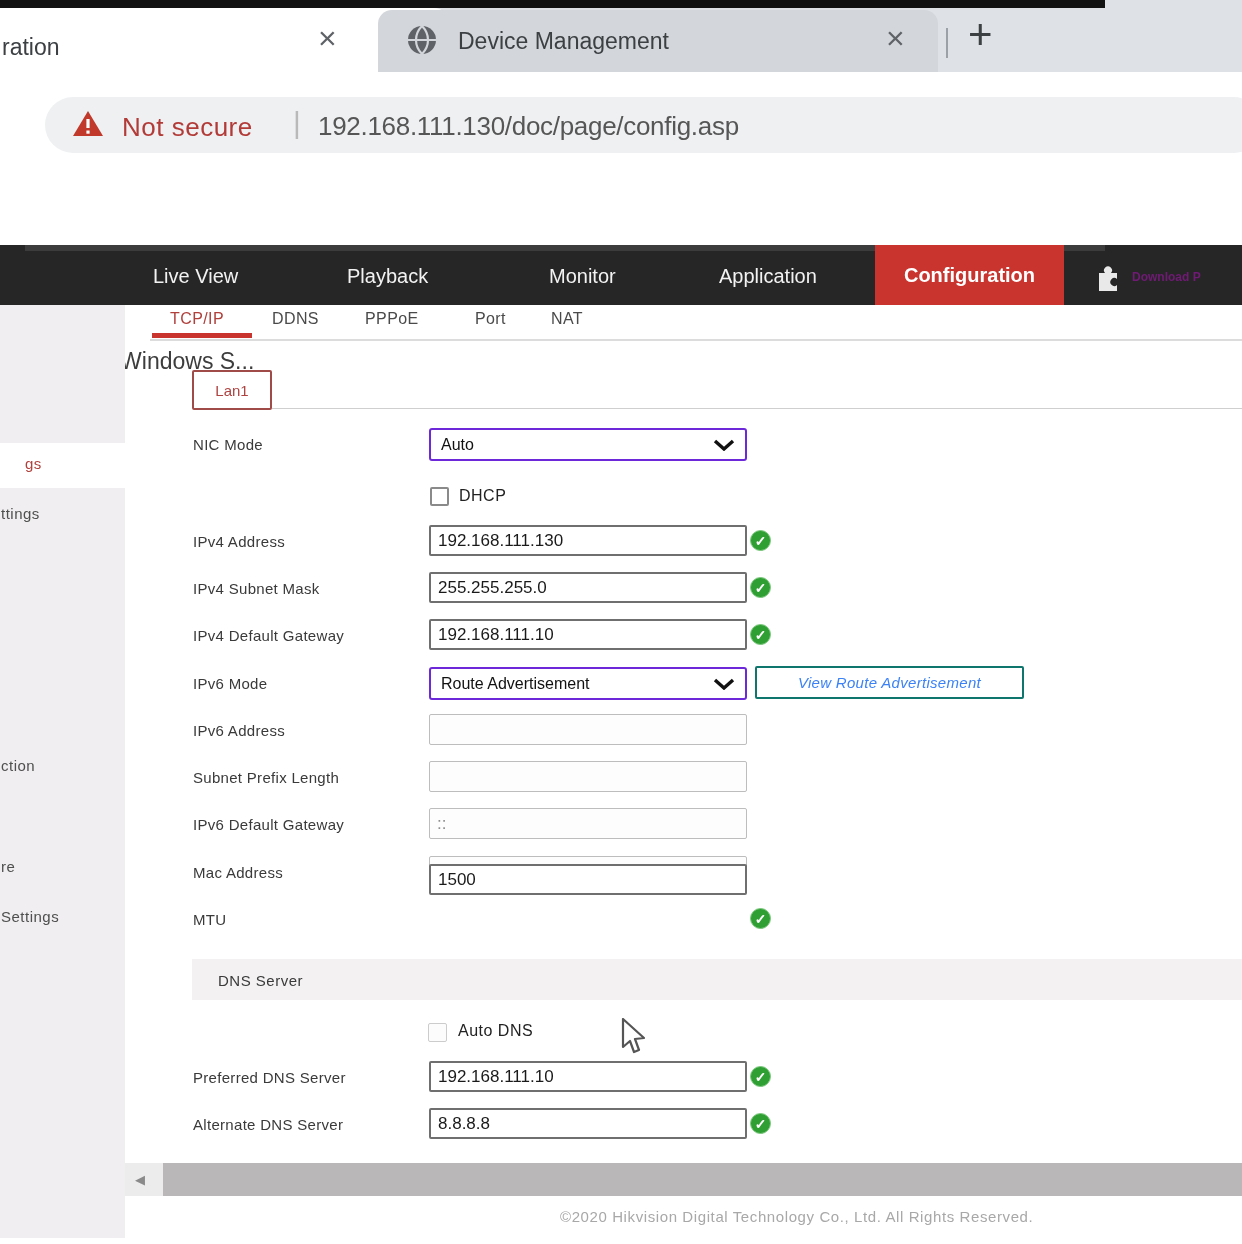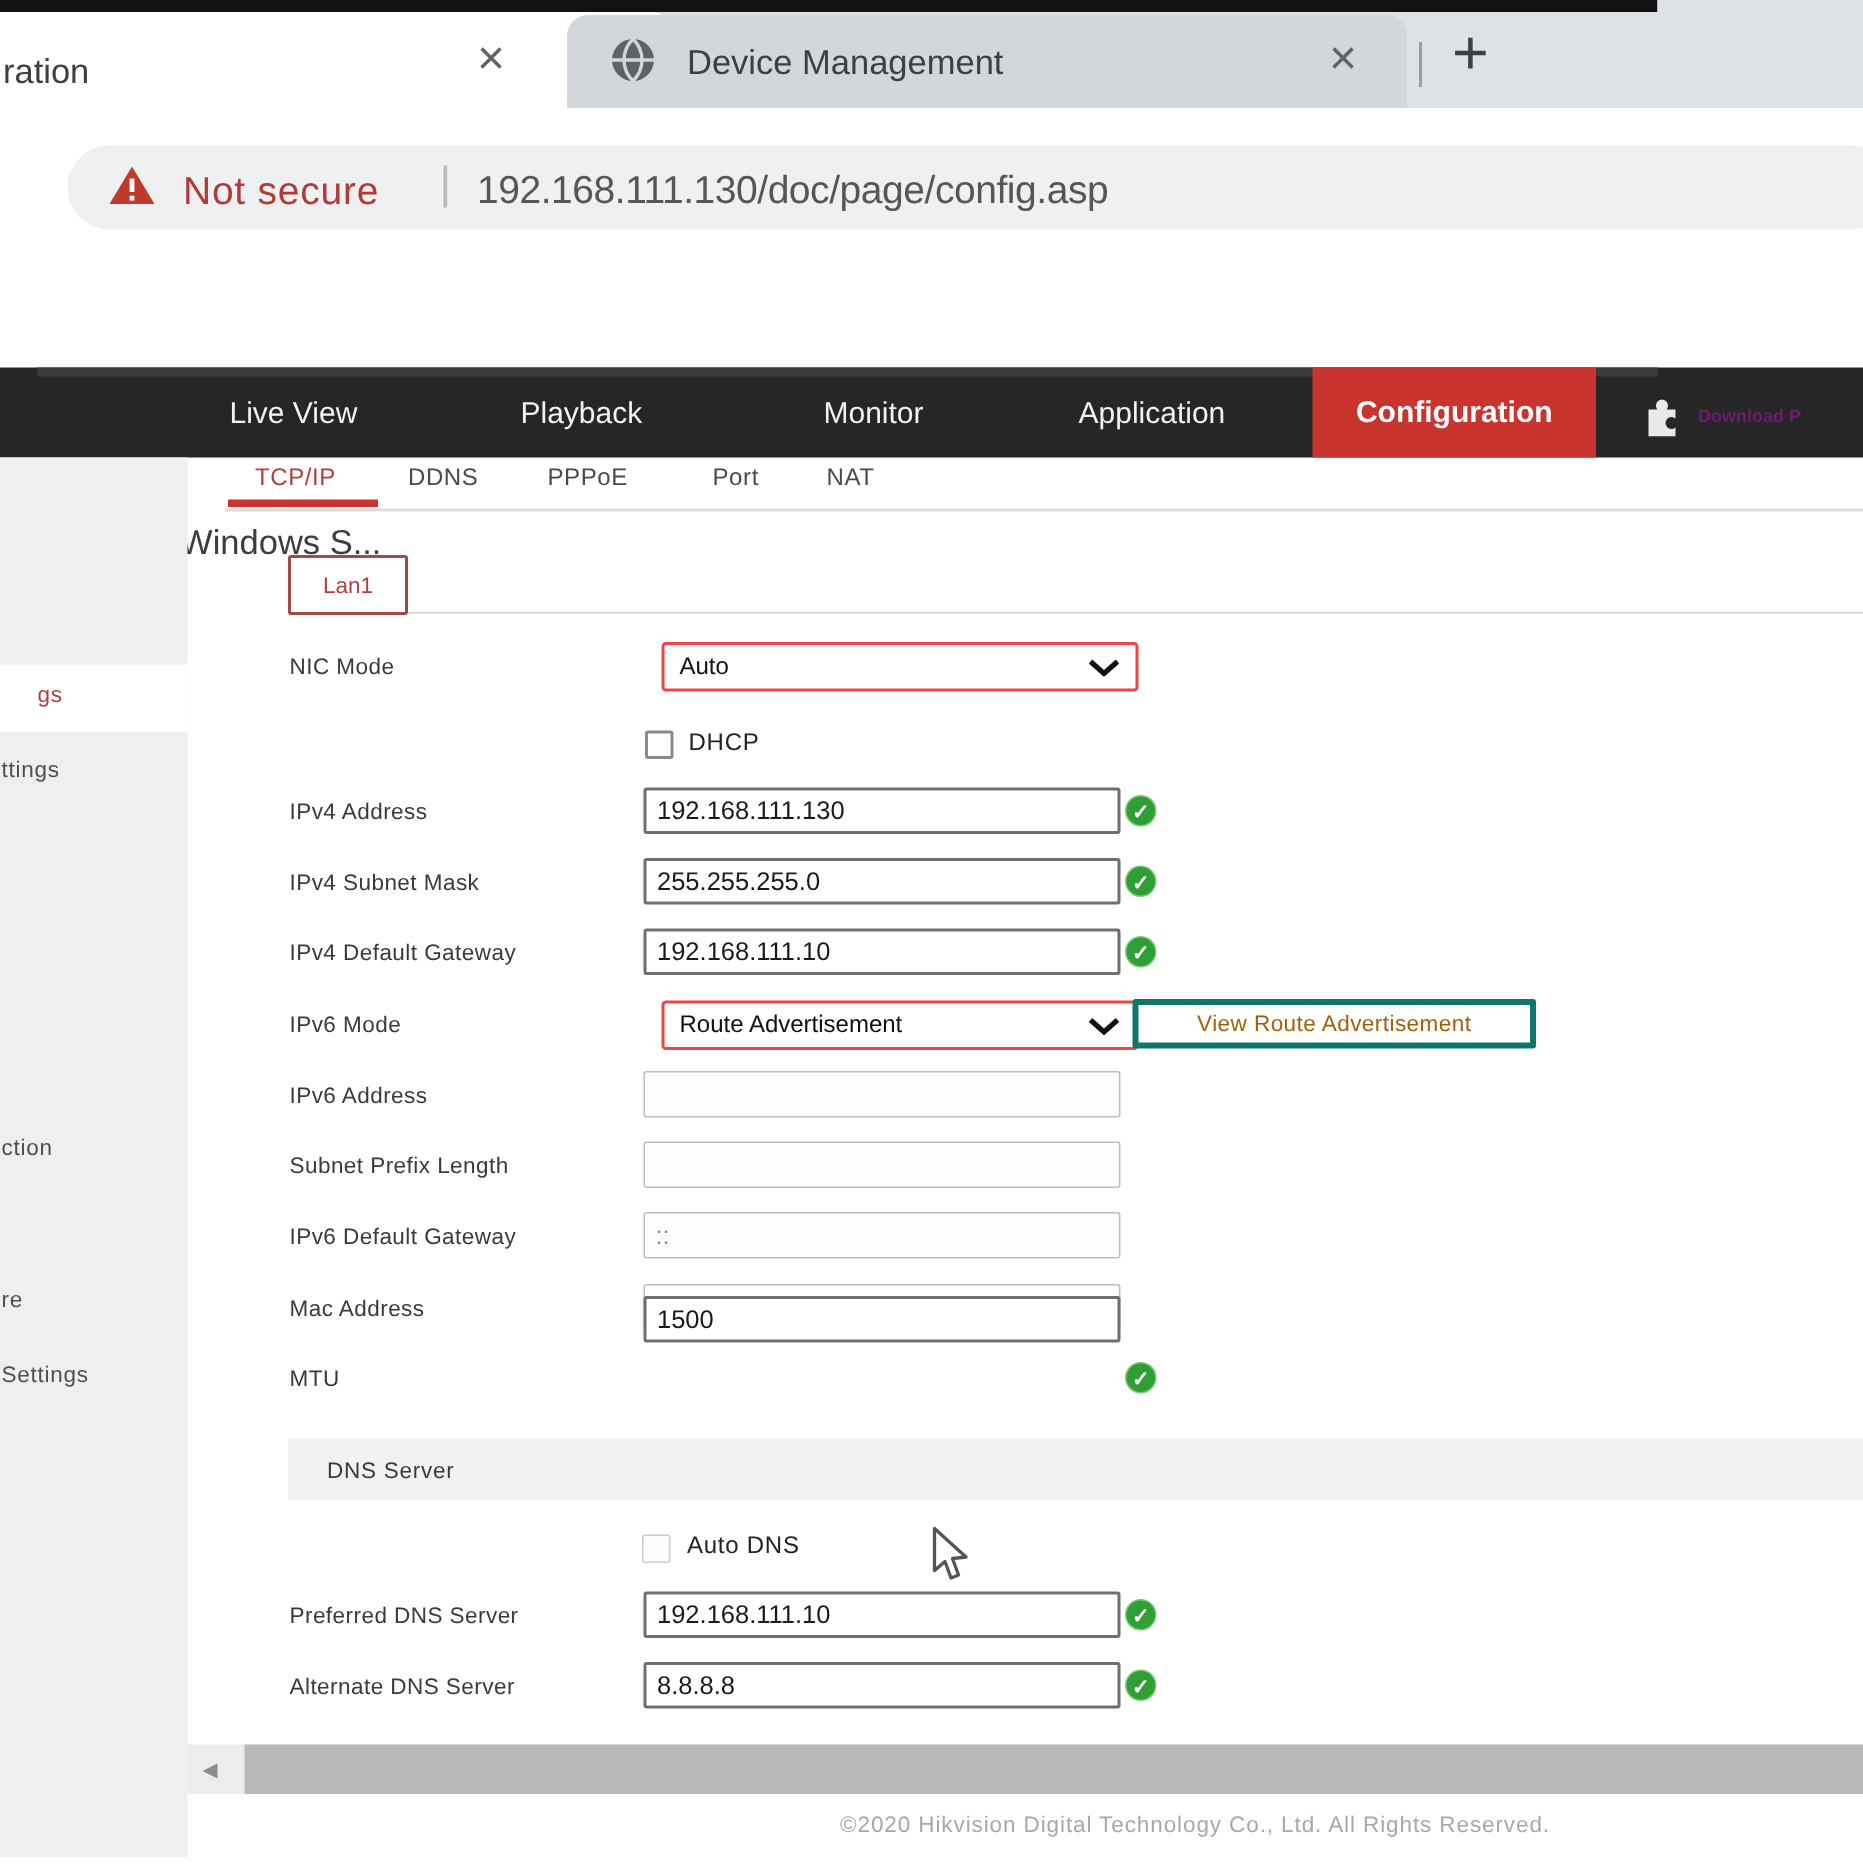--- a/index.html
+++ b/index.html
@@ -48,26 +48,26 @@
   .side-item { position:absolute; left:1px; font-size:15px; color:#4f4f4f; letter-spacing:.5px; white-space:nowrap; }
   .side-item.active { color:#b0403c; }
 
   
   .lan-tab { left:192px; top:370px; width:80px; height:40px; border:2px solid #a14b48; border-radius:2px; display:flex; align-items:center; justify-content:center; font-size:15px; color:#ae4341; background:#fff; }
   .lan-hairline { left:272px; top:408px; width:970px; height:1px; background:#cfcfcf; }
 
   .flabel { position:absolute; left:193px; font-size:15px; color:#3a3a3a; letter-spacing:.3px; white-space:nowrap; }
   .field { position:absolute; left:429px; width:318px; height:31px; border:2px solid #6f6f6f; border-radius:2px; font-size:17px; padding:0 7px; color:#1a1a1a; background:#fff; }
   .field.dim { border:1px solid #bdbdbd; color:#8f8f8f; background:#fdfdfd; }
-  .sel { position:absolute; left:429px; width:318px; height:33px; border:2px solid #ef4444; border-radius:3px; background:#fff; display:flex; align-items:center; justify-content:space-between; padding:0 10px; font-size:16px; color:#111;margin-left:12px; }
+  .sel { position:absolute; left:429px; width:318px; height:33px; border:2px solid #6d28d9; border-radius:3px; background:#fff; display:flex; align-items:center; justify-content:space-between; padding:0 10px; font-size:16px; color:#111; }
   .cb { position:absolute; width:19px; height:19px; border:2px solid #8a8a8a; border-radius:2px; background:#fff; }
   .cb.light { border:1px solid #ccc; background:#fcfcfc; }
   .cb-label { position:absolute; font-size:16px; color:#222; letter-spacing:.5px; white-space:nowrap; }
   .okcheck { position:absolute; left:750px; width:21px; height:21px; border-radius:50%; background:#2f9e33; border:1px solid #7cc97e; color:#fff; font-size:14px; font-weight:bold; display:flex; align-items:center; justify-content:center; }
-  .btn { position:absolute; left:755px; top:666px; width:269px; height:33px; border:4px solid #0f766e; border-radius:2px; background:#fff; font-size:15px; color:#a16207; display:flex; align-items:center; justify-content:center; letter-spacing:.3px; }
+  .btn { position:absolute; left:755px; top:666px; width:269px; height:33px; border:2px solid #0f766e; border-radius:2px; background:#fff; font-size:15px; color:#3b82f6; display:flex; align-items:center; justify-content:center; letter-spacing:.3px;font-style:italic; }
 
   .dns-strip { left:192px; top:959px; width:1050px; height:41px; background:#f3f1f1; }
   .dns-title { left:218px; top:972px; font-size:15px; color:#3a3a3a; letter-spacing:.5px; }
 
   
   .hscroll-track { left:125px; top:1163px; width:1117px; height:33px; background:#ececec; }
   .hscroll-arrow { left:135px; top:1172px; font-size:13px; color:#8a8a8a; }
   .hscroll-thumb { left:163px; top:1163px; width:1079px; height:33px; background:#b9b7b7; }
   .footer { left:560px; top:1208px; width:660px; font-size:15px; color:#a8a8a8; letter-spacing:.6px; white-space:nowrap; }
 </style>

